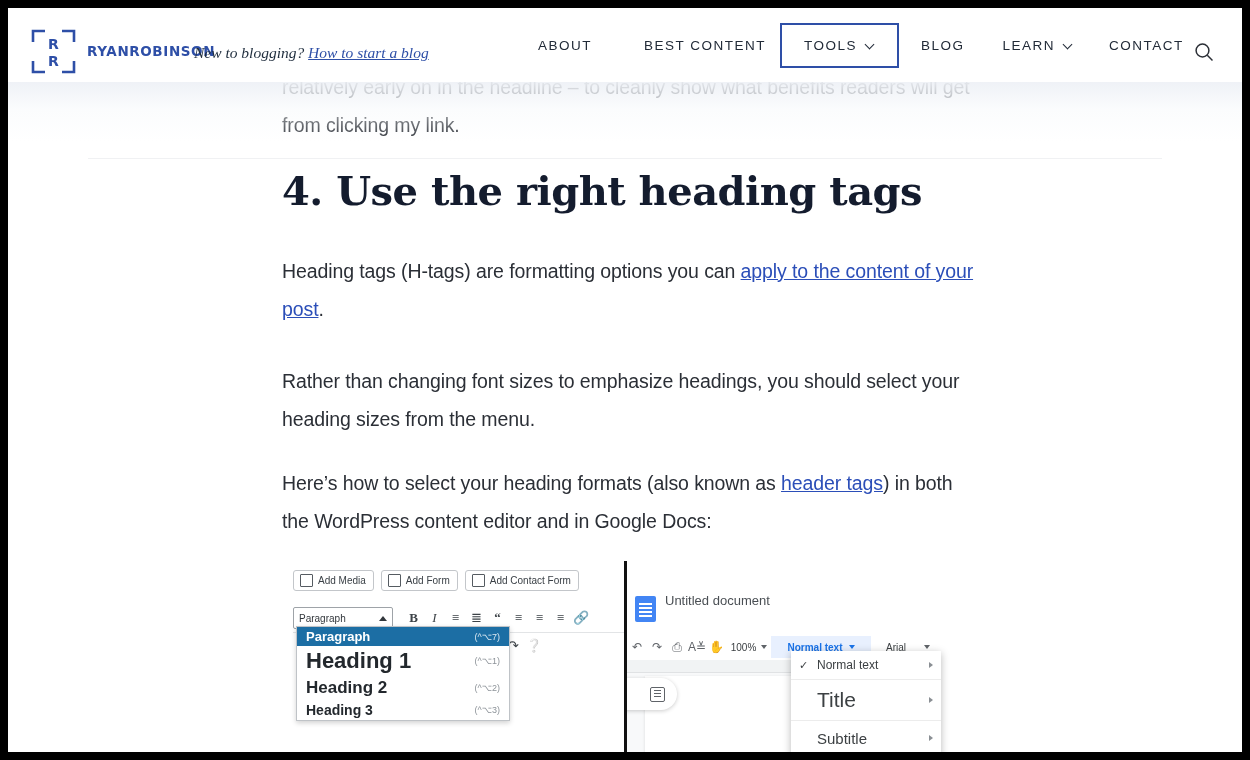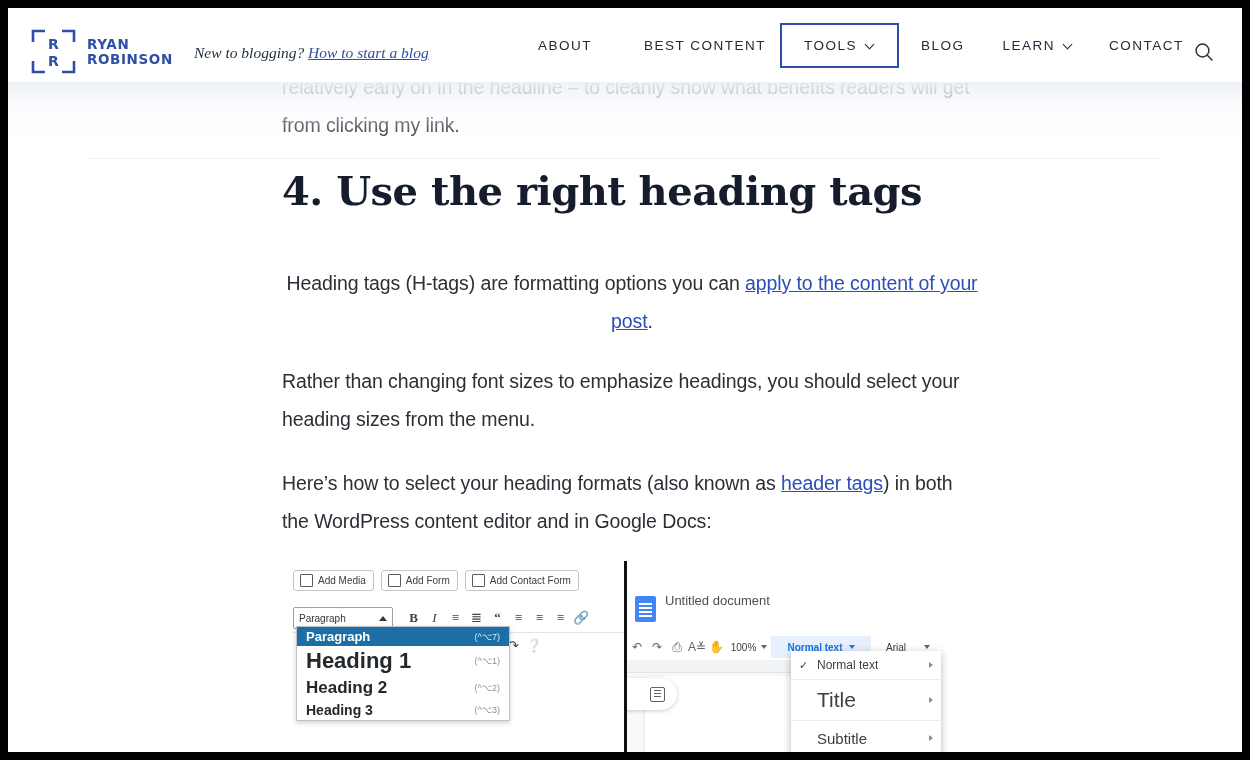--- a/index.html
+++ b/index.html
@@ -53,21 +53,21 @@
     text-decoration: none;
   }
   .logo-mark {
     position: relative;
     width: 45px;
     height: 45px;
     margin-right: 11px;
   }
   .logo-wordmark {
     display: flex;
-    flex-direction: column;
+    flex-direction: row;
     justify-content: center;
     line-height: 1.05;
   }
   .logo-wordmark span {
     color: #2e4fa7;
     font-family: "DejaVu Sans", sans-serif;
     font-weight: bold;
     font-size: 13.5px;
     letter-spacing: 0.6px;
   }
@@ -190,21 +190,21 @@
     left: 0;
     top: 158px;
     font-family: "DejaVu Serif", serif;
     font-weight: bold;
     font-size: 40px;
     line-height: 50px;
     color: #141c2e;
     letter-spacing: -0.5px;
     margin: 0;
   }
-  .p1 { position: absolute; top: 256px; left: 0; width: 700px; text-align: center; }
+  .p1 { position: absolute; top: 244px; left: 0; width: 700px; }
   .p2 { position: absolute; top: 354px; left: 0; width: 700px; }
   .p3 { position: absolute; top: 456px; left: 0; width: 700px; }
 
   
   .figure {
     position: absolute;
     left: 282px;
     top: 553px;
     width: 686px;
     height: 191px;

